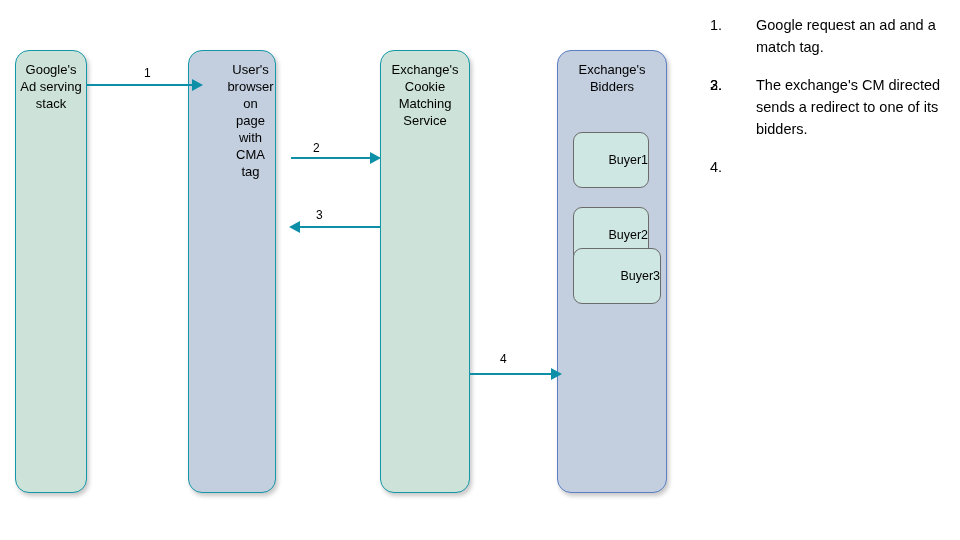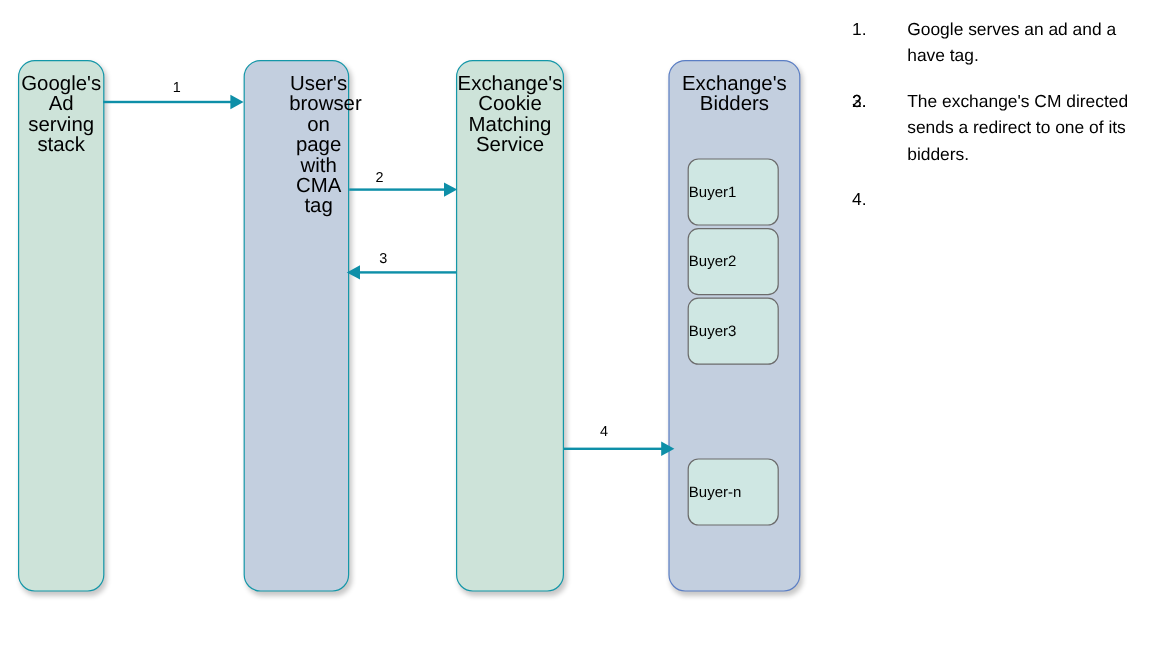--- a/index.html
+++ b/index.html
@@ -39,36 +39,36 @@
     background: #c3cfdf;
     border: 1.5px solid #1497a8;
   }
   .lane-blue-alt {
     background: #c3cfdf;
     border: 1.5px solid #5b7ec4;
   }
   .lane-title {
     display: block;
     padding-top: 10px;
-    font-size: 17px;
+    font-size: 13px;
     line-height: 17px;
     color: #000;
     white-space: pre-line;
   }
 
   
   .buyer {
     position: absolute;
     box-sizing: border-box;
     background: #cfe7e3;
     border: 1.2px solid #6b6b6b;
     border-radius: 9px;
     display: flex;
     align-items: center;
-    justify-content: flex-start;
+    justify-content: flex-end;
     font-size: 12.5px;
     color: #000;
   }
 
   
   .arrow-line {
     position: absolute;
     height: 2.2px;
     background: #0e8fa8;
   }
@@ -120,21 +120,21 @@
 <body>
 
 <div id="canvas">
 
   <div class="lane lane-green" style="left:15px; top:50px; width:72px; height:443px;">
     <span class="lane-title">Google's
 Ad serving
 stack</span>
   </div>
 
-  <div class="lane lane-blue" style="left:203px; top:50px; width:88px; height:443px;padding-left:37px;">
+  <div class="lane lane-blue" style="left:188px; top:50px; width:88px; height:443px;padding-left:37px;">
     <span class="lane-title">User's
 browser on
 page with
 CMA tag</span>
   </div>
 
   <div class="lane lane-green" style="left:380px; top:50px; width:90px; height:443px;">
     <span class="lane-title">Exchange's
 Cookie
 Matching
@@ -142,28 +142,25 @@
   </div>
 
   <div class="lane lane-blue-alt" style="left:557px; top:50px; width:110px; height:443px;">
     <span class="lane-title">Exchange's
 Bidders</span>
   </div>
 
   <div class="buyer" style="left:573px; top:132px; width:76px; height:56px;">
     <span>Buyer1</span>
   </div>
-  <div class="buyer" style="left:573px; top:190px; width:76px; height:56px;">
+  <div class="buyer" style="left:573px; top:207px; width:76px; height:56px;">
     <span>Buyer2</span>
   </div>
-  <div class="buyer" style="left:573px; top:248px; width:76px; height:56px;">
+  <div class="buyer" style="left:573px; top:248px; width:88px; height:56px;">
     <span>Buyer3</span>
-  </div>
-  <div class="buyer" style="left:573px; top:382px; width:76px; height:56px;">
-    <span>Buyer-n</span>
   </div>
 
   <div class="arrow-line" style="left:86px; top:84px; width:112px;"></div>
   <div class="arrow-head right" style="left:192px; top:79px;"></div>
   <div class="arrow-label" style="left:144px; top:66px;">1</div>
 
   <div class="arrow-line" style="left:291px; top:157px; width:85px;"></div>
   <div class="arrow-head right" style="left:370px; top:152px;"></div>
   <div class="arrow-label" style="left:313px; top:141px;">2</div>
 
@@ -171,21 +168,21 @@
   <div class="arrow-head left" style="left:289px; top:221px;"></div>
   <div class="arrow-label" style="left:316px; top:208px;">3</div>
 
   <div class="arrow-line" style="left:470px; top:373px; width:86px;"></div>
   <div class="arrow-head right" style="left:551px; top:368px;"></div>
   <div class="arrow-label" style="left:500px; top:352px;">4</div>
 
   <ol id="steps-list" style="list-style:none;margin:0;padding:0;">
     <li class="step">
       <span class="step-num">1.</span>
-      <span class="step-text">Google serves an ad and a have tag.</span>
+      <span class="step-text">Google request an ad and a match tag.</span>
     </li>
     <li class="step">
       <span class="step-num">2.</span>
     </li>
     <li class="step">
       <span class="step-num">3.</span>
       <span class="step-text">The exchange's CM directed sends a redirect to one of its bidders.</span>
     </li>
     <li class="step">
       <span class="step-num">4.</span>

